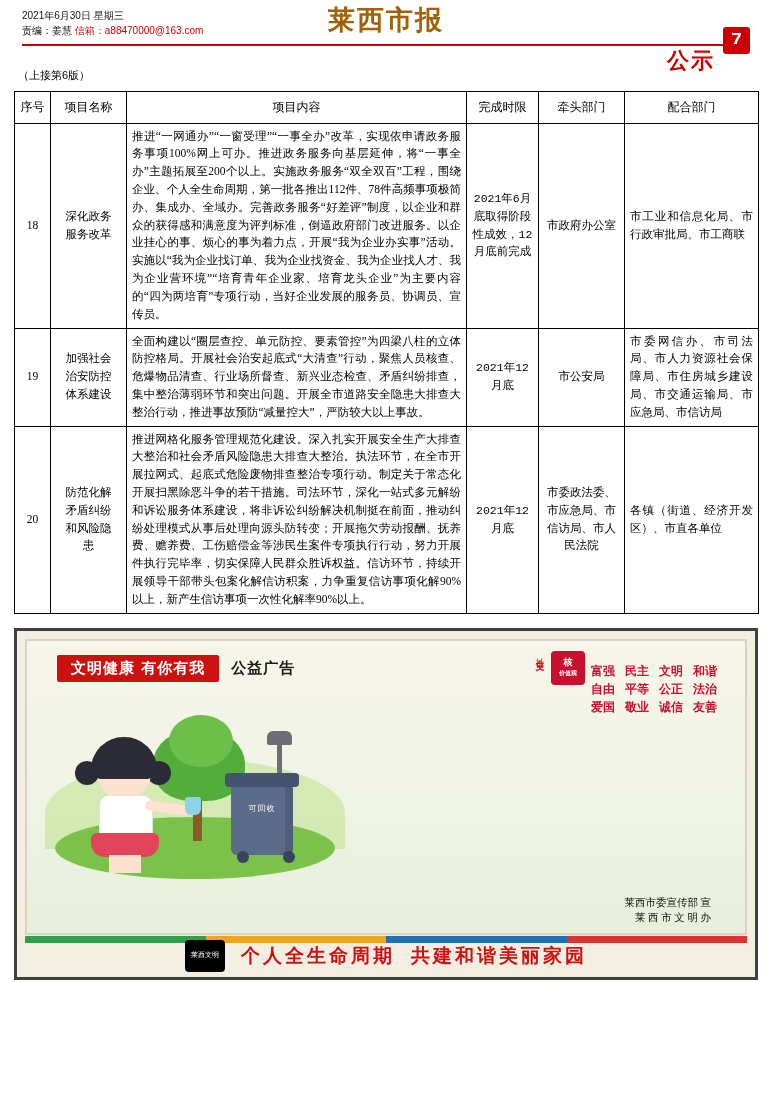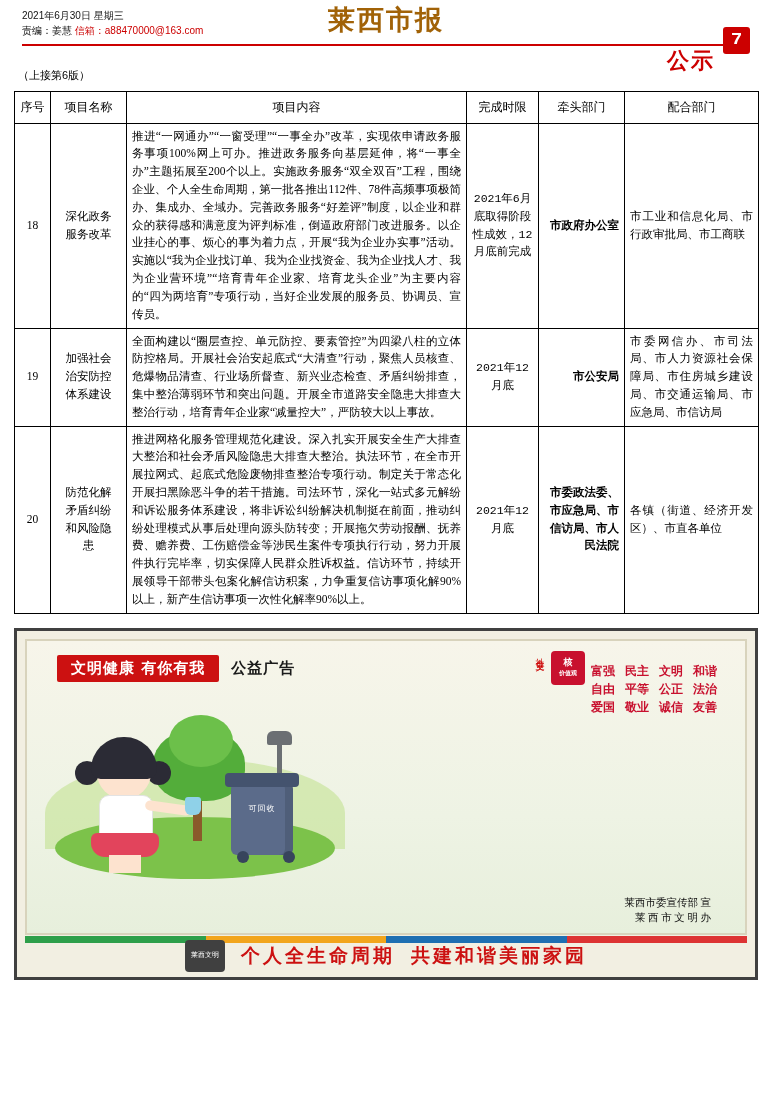--- a/index.html
+++ b/index.html
@@ -120,21 +120,21 @@
   col.c-name { width: 76px; }
   col.c-content { width: 340px; }
   col.c-time { width: 72px; }
   col.c-lead { width: 86px; }
   col.c-coop { width: 134px; }
 
   td.seq { text-align: center; font-size: 13px; }
   td.name { text-align: center; font-size: 12px; line-height: 1.7; }
   td.content { text-align: justify; text-justify: inter-ideograph; font-size: 11.5px; line-height: 1.62; }
   td.time { text-align: center; font-size: 11.5px; line-height: 1.7; font-family: Liberation Mono, monospace; }
-  td.lead { text-align: right; font-size: 11.5px; line-height: 1.7; font-weight: bold; }
+  td.lead { text-align: center; font-size: 11.5px; line-height: 1.7; }
   td.coop { text-align: justify; font-size: 11.5px; line-height: 1.7; }
 
   
   .ad {
     position: relative;
     margin-top: 14px;
     width: 744px;
     height: 352px;
     background: #f2efe2;
     border: 3px solid #404040;
@@ -341,21 +341,21 @@
     position: absolute;
     left: 0; right: 0; bottom: 0;
     height: 42px;
     display: flex;
     align-items: center;
     justify-content: center;
     gap: 16px;
   }
   .ad-foot .logo {
     width: 40px; height: 32px;
-    background: #404040;
+    background: #000000;
     color: #fff;
     font-size: 7px;
     border-radius: 4px;
     display:flex; align-items:center; justify-content:center;
     text-align:center;
     line-height: 9px;
   }
   .ad-foot .slogan {
     font-size: 19px;
     font-weight: bold;
@@ -411,21 +411,21 @@
         <td class="seq">18</td>
         <td class="name">深化政务<br>服务改革</td>
         <td class="content">推进“一网通办”“一窗受理”“一事全办”改革，实现依申请政务服务事项100%网上可办。推进政务服务向基层延伸，将“一事全办”主题拓展至200个以上。实施政务服务“双全双百”工程，围绕企业、个人全生命周期，第一批各推出112件、78件高频事项极简办、集成办、全域办。完善政务服务“好差评”制度，以企业和群众的获得感和满意度为评判标准，倒逼政府部门改进服务。以企业挂心的事、烦心的事为着力点，开展“我为企业办实事”活动。实施以“我为企业找订单、我为企业找资金、我为企业找人才、我为企业营环境”“培育青年企业家、培育龙头企业”为主要内容的“四为两培育”专项行动，当好企业发展的服务员、协调员、宣传员。</td>
         <td class="time">2021年6月底取得阶段性成效，12月底前完成</td>
         <td class="lead">市政府办公室</td>
         <td class="coop">市工业和信息化局、市行政审批局、市工商联</td>
       </tr>
       <tr>
         <td class="seq">19</td>
         <td class="name">加强社会<br>治安防控<br>体系建设</td>
-        <td class="content">全面构建以“圈层查控、单元防控、要素管控”为四梁八柱的立体防控格局。开展社会治安起底式“大清查”行动，聚焦人员核查、危爆物品清查、行业场所督查、新兴业态检查、矛盾纠纷排查，集中整治薄弱环节和突出问题。开展全市道路安全隐患大排查大整治行动，培育青年企业家“减量控大”，严防较大以上事故。</td>
+        <td class="content">全面构建以“圈层查控、单元防控、要素管控”为四梁八柱的立体防控格局。开展社会治安起底式“大清查”行动，聚焦人员核查、危爆物品清查、行业场所督查、新兴业态检查、矛盾纠纷排查，集中整治薄弱环节和突出问题。开展全市道路安全隐患大排查大整治行动，推进事故预防“减量控大”，严防较大以上事故。</td>
         <td class="time">2021年12月底</td>
         <td class="lead">市公安局</td>
         <td class="coop">市委网信办、市司法局、市人力资源社会保障局、市住房城乡建设局、市交通运输局、市应急局、市信访局</td>
       </tr>
       <tr>
         <td class="seq">20</td>
         <td class="name">防范化解<br>矛盾纠纷<br>和风险隐<br>患</td>
         <td class="content">推进网格化服务管理规范化建设。深入扎实开展安全生产大排查大整治和社会矛盾风险隐患大排查大整治。执法环节，在全市开展拉网式、起底式危险废物排查整治专项行动。制定关于常态化开展扫黑除恶斗争的若干措施。司法环节，深化一站式多元解纷和诉讼服务体系建设，将非诉讼纠纷解决机制挺在前面，推动纠纷处理模式从事后处理向源头防转变；开展拖欠劳动报酬、抚养费、赡养费、工伤赔偿金等涉民生案件专项执行行动，努力开展件执行完毕率，切实保障人民群众胜诉权益。信访环节，持续开展领导干部带头包案化解信访积案，力争重复信访事项化解90%以上，新产生信访事项一次性化解率90%以上。</td>
         <td class="time">2021年12月底</td>
         <td class="lead">市委政法委、市应急局、市信访局、市人民法院</td>

